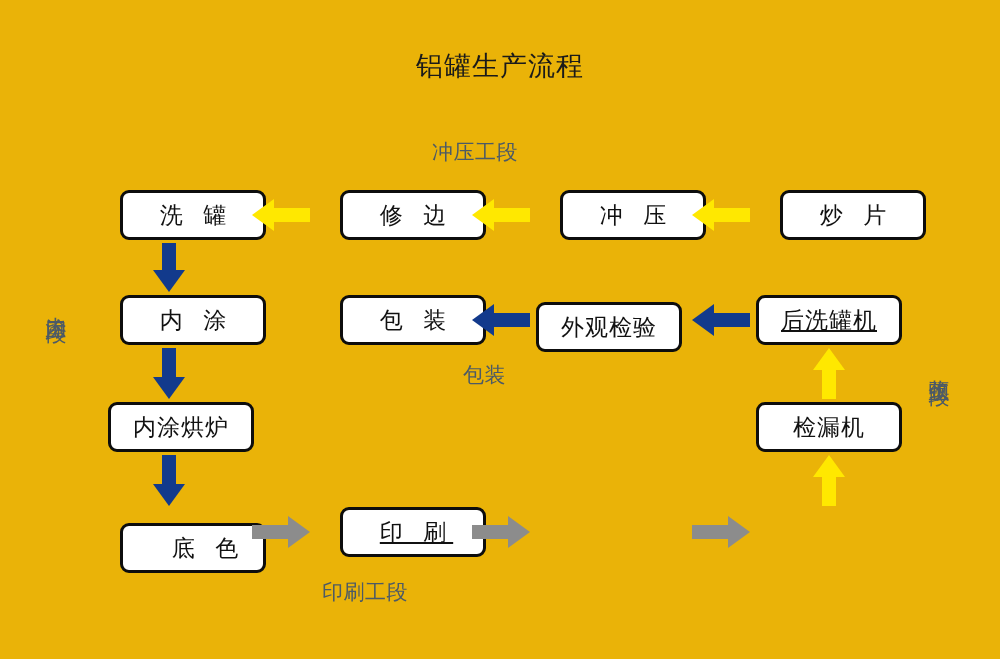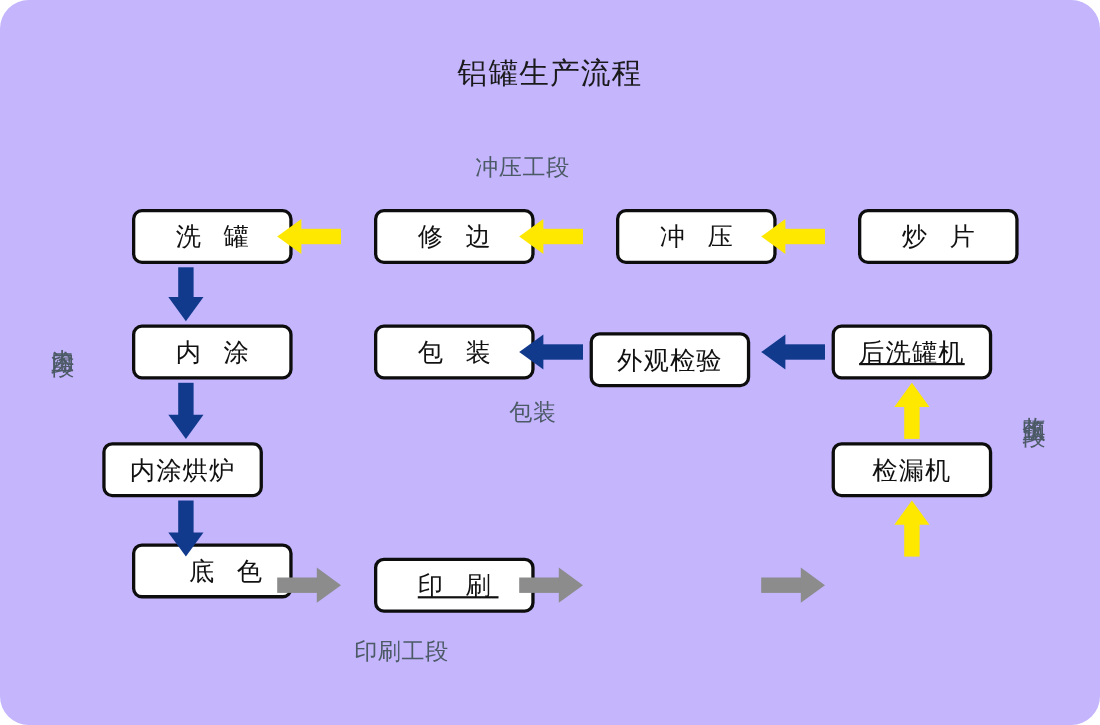--- a/index.html
+++ b/index.html
@@ -7,23 +7,22 @@
     padding: 0;
     background: #ffffff;
   }
   body {
     font-family: "Liberation Sans", "DejaVu Sans", sans-serif;
   }
   #canvas {
     position: relative;
     width: 1000px;
     height: 659px;
-    background: #c4b5fd;
+    background: #eab308;
     overflow: hidden;
-    border-radius: 26px;
   }
 
   
   .chart-title {
     position: absolute;
     left: 0;
     top: 48px;
     width: 1000px;
     text-align: center;
     font-size: 27px;
@@ -200,34 +199,34 @@
   <div class="arrow left navy" style="left:692px; top:304px; width:58px; height:32px;">
     <div class="shaft" style="width:40px;"></div>
       <div class="head"></div>
   </div>
 
   <div class="arrow down navy" style="left:153px; top:243px; width:32px; height:49px;">
     <div class="shaft" style="height:30px;"></div>
       <div class="head"></div>
   </div>
 
-  <div class="node" style="left:93px; top:402px;">内涂烘炉</div>
+  <div class="node" style="left:108px; top:402px;">内涂烘炉</div>
   <div class="node" style="left:756px; top:402px;">检漏机</div>
 
   <div class="arrow down navy" style="left:153px; top:348px; width:32px; height:51px;">
     <div class="shaft" style="height:32px;"></div>
       <div class="head"></div>
   </div>
 
   <div class="arrow up yellow" style="left:813px; top:348px; width:32px; height:51px;">
     <div class="shaft" style="height:32px;"></div>
       <div class="head"></div>
   </div>
 
-  <div class="node wide-letterspace" style="left:96px; top:494px;padding-left:24px;">底 色</div>
+  <div class="node wide-letterspace" style="left:96px; top:523px;padding-left:24px;">底 色</div>
   <div class="node wide-letterspace" style="left:316px; top:507px;text-decoration:underline;">印 刷</div>
 
   <div class="arrow down navy" style="left:153px; top:455px; width:32px; height:51px;">
     <div class="shaft" style="height:32px;"></div>
       <div class="head"></div>
   </div>
 
   <div class="arrow up yellow" style="left:813px; top:455px; width:32px; height:51px;">
     <div class="shaft" style="height:32px;"></div>
       <div class="head"></div>

